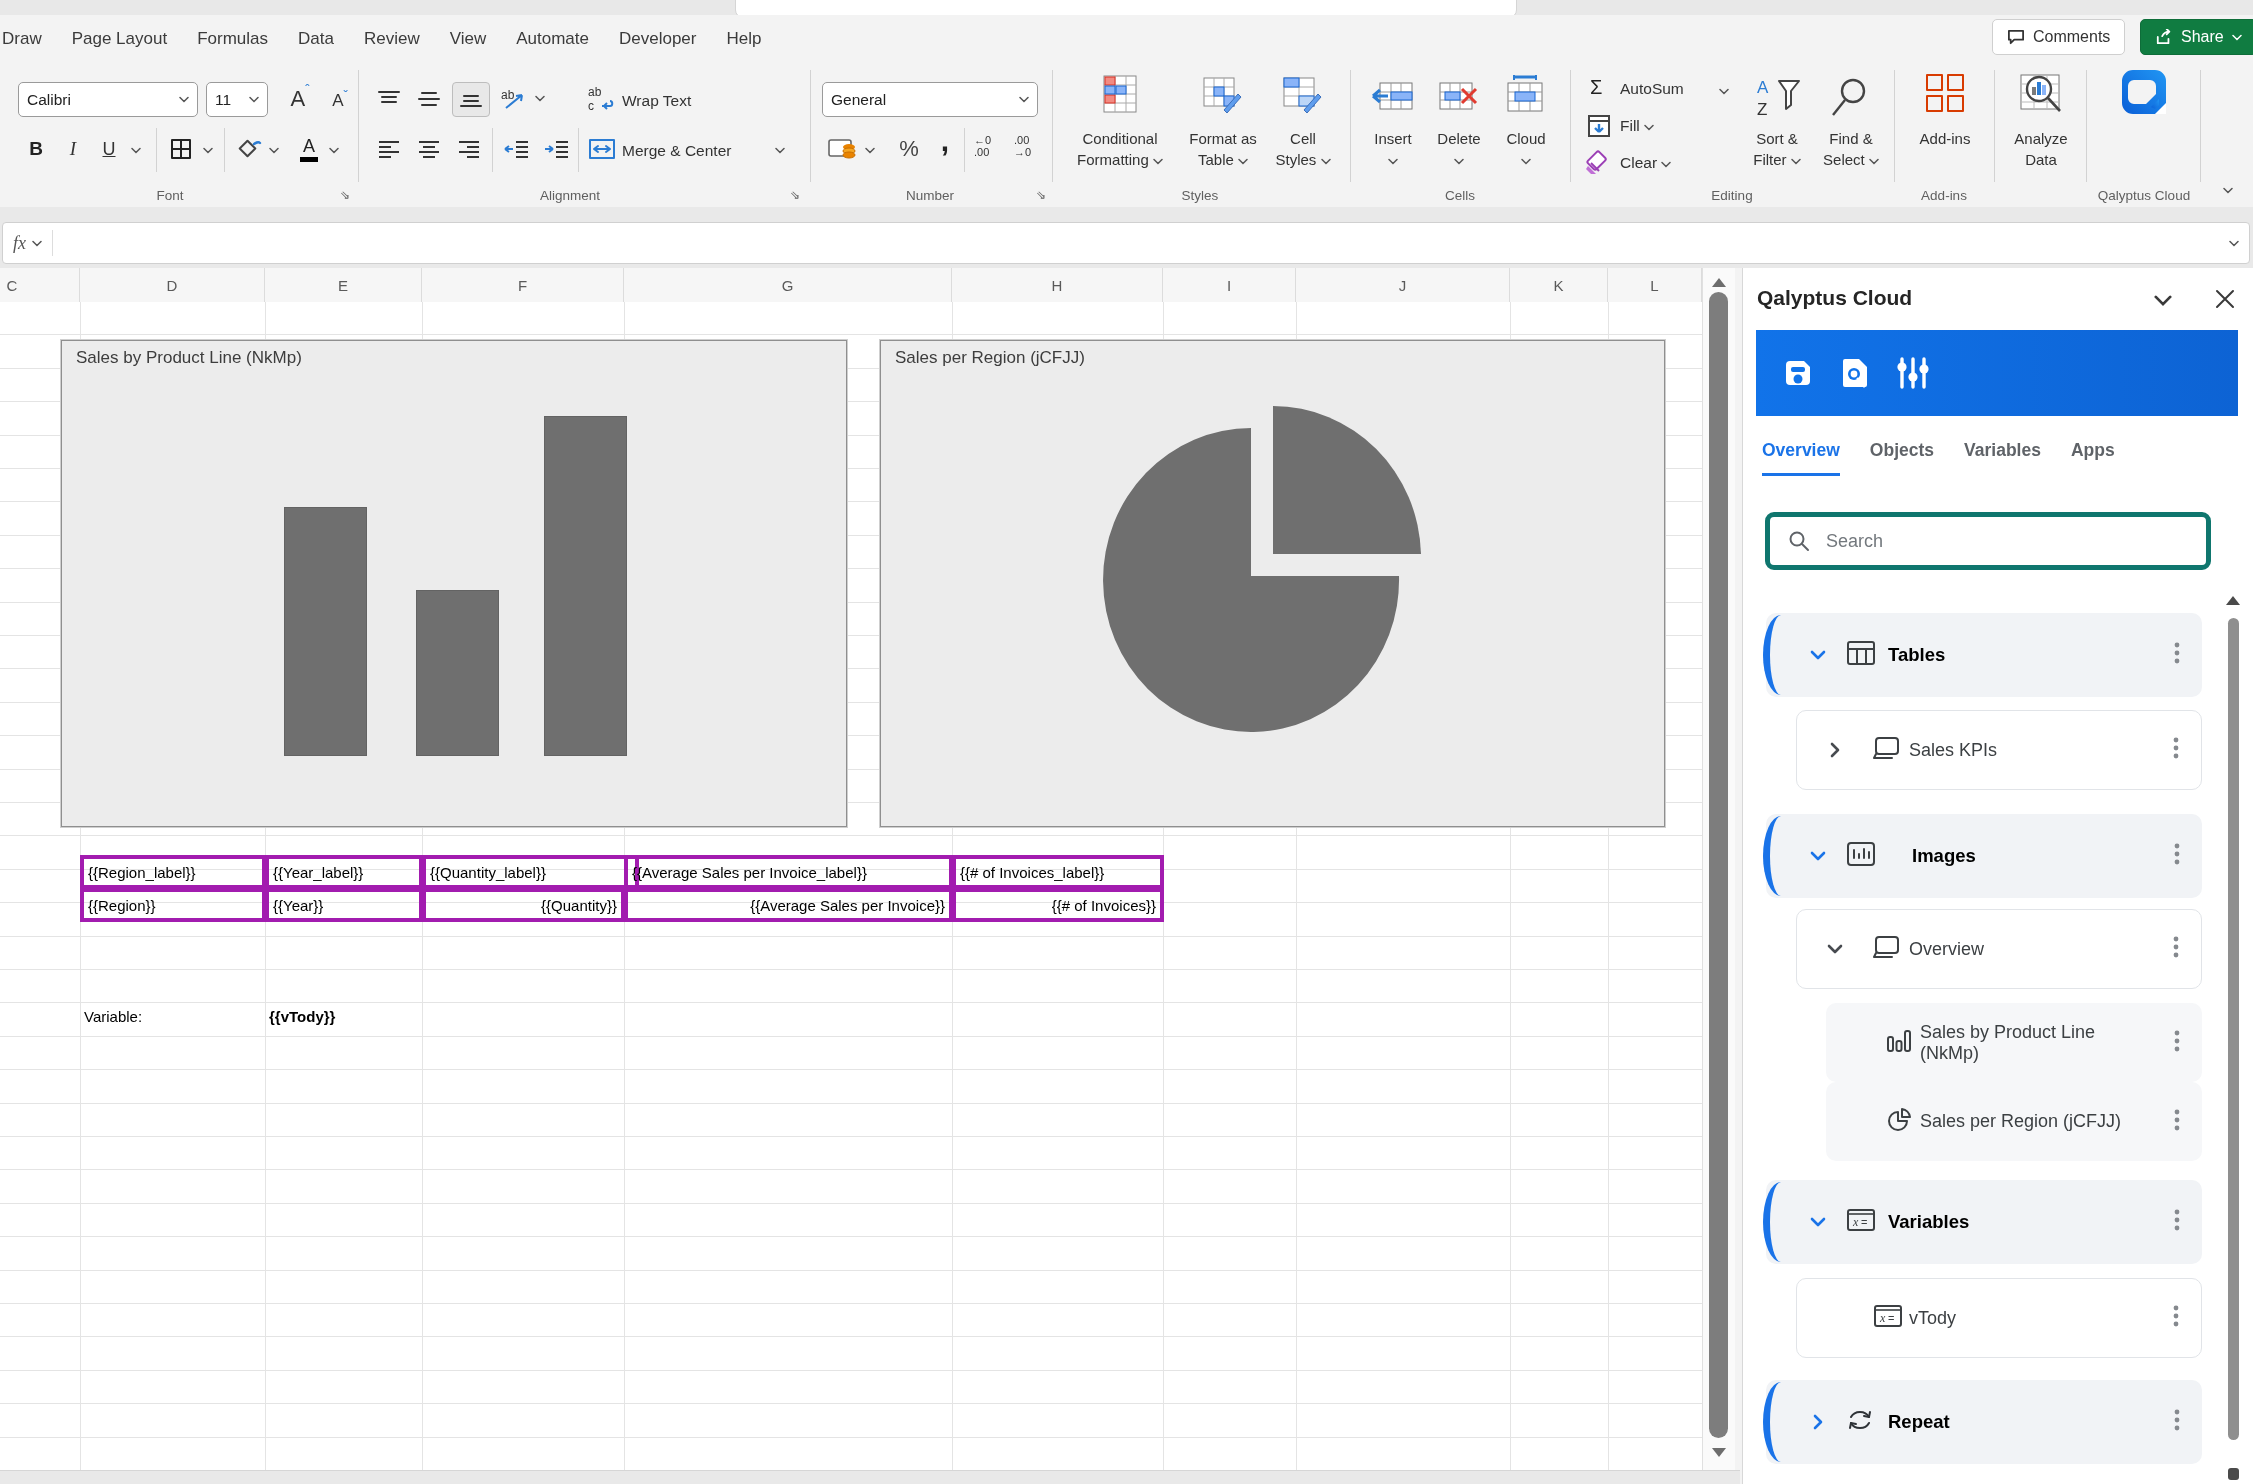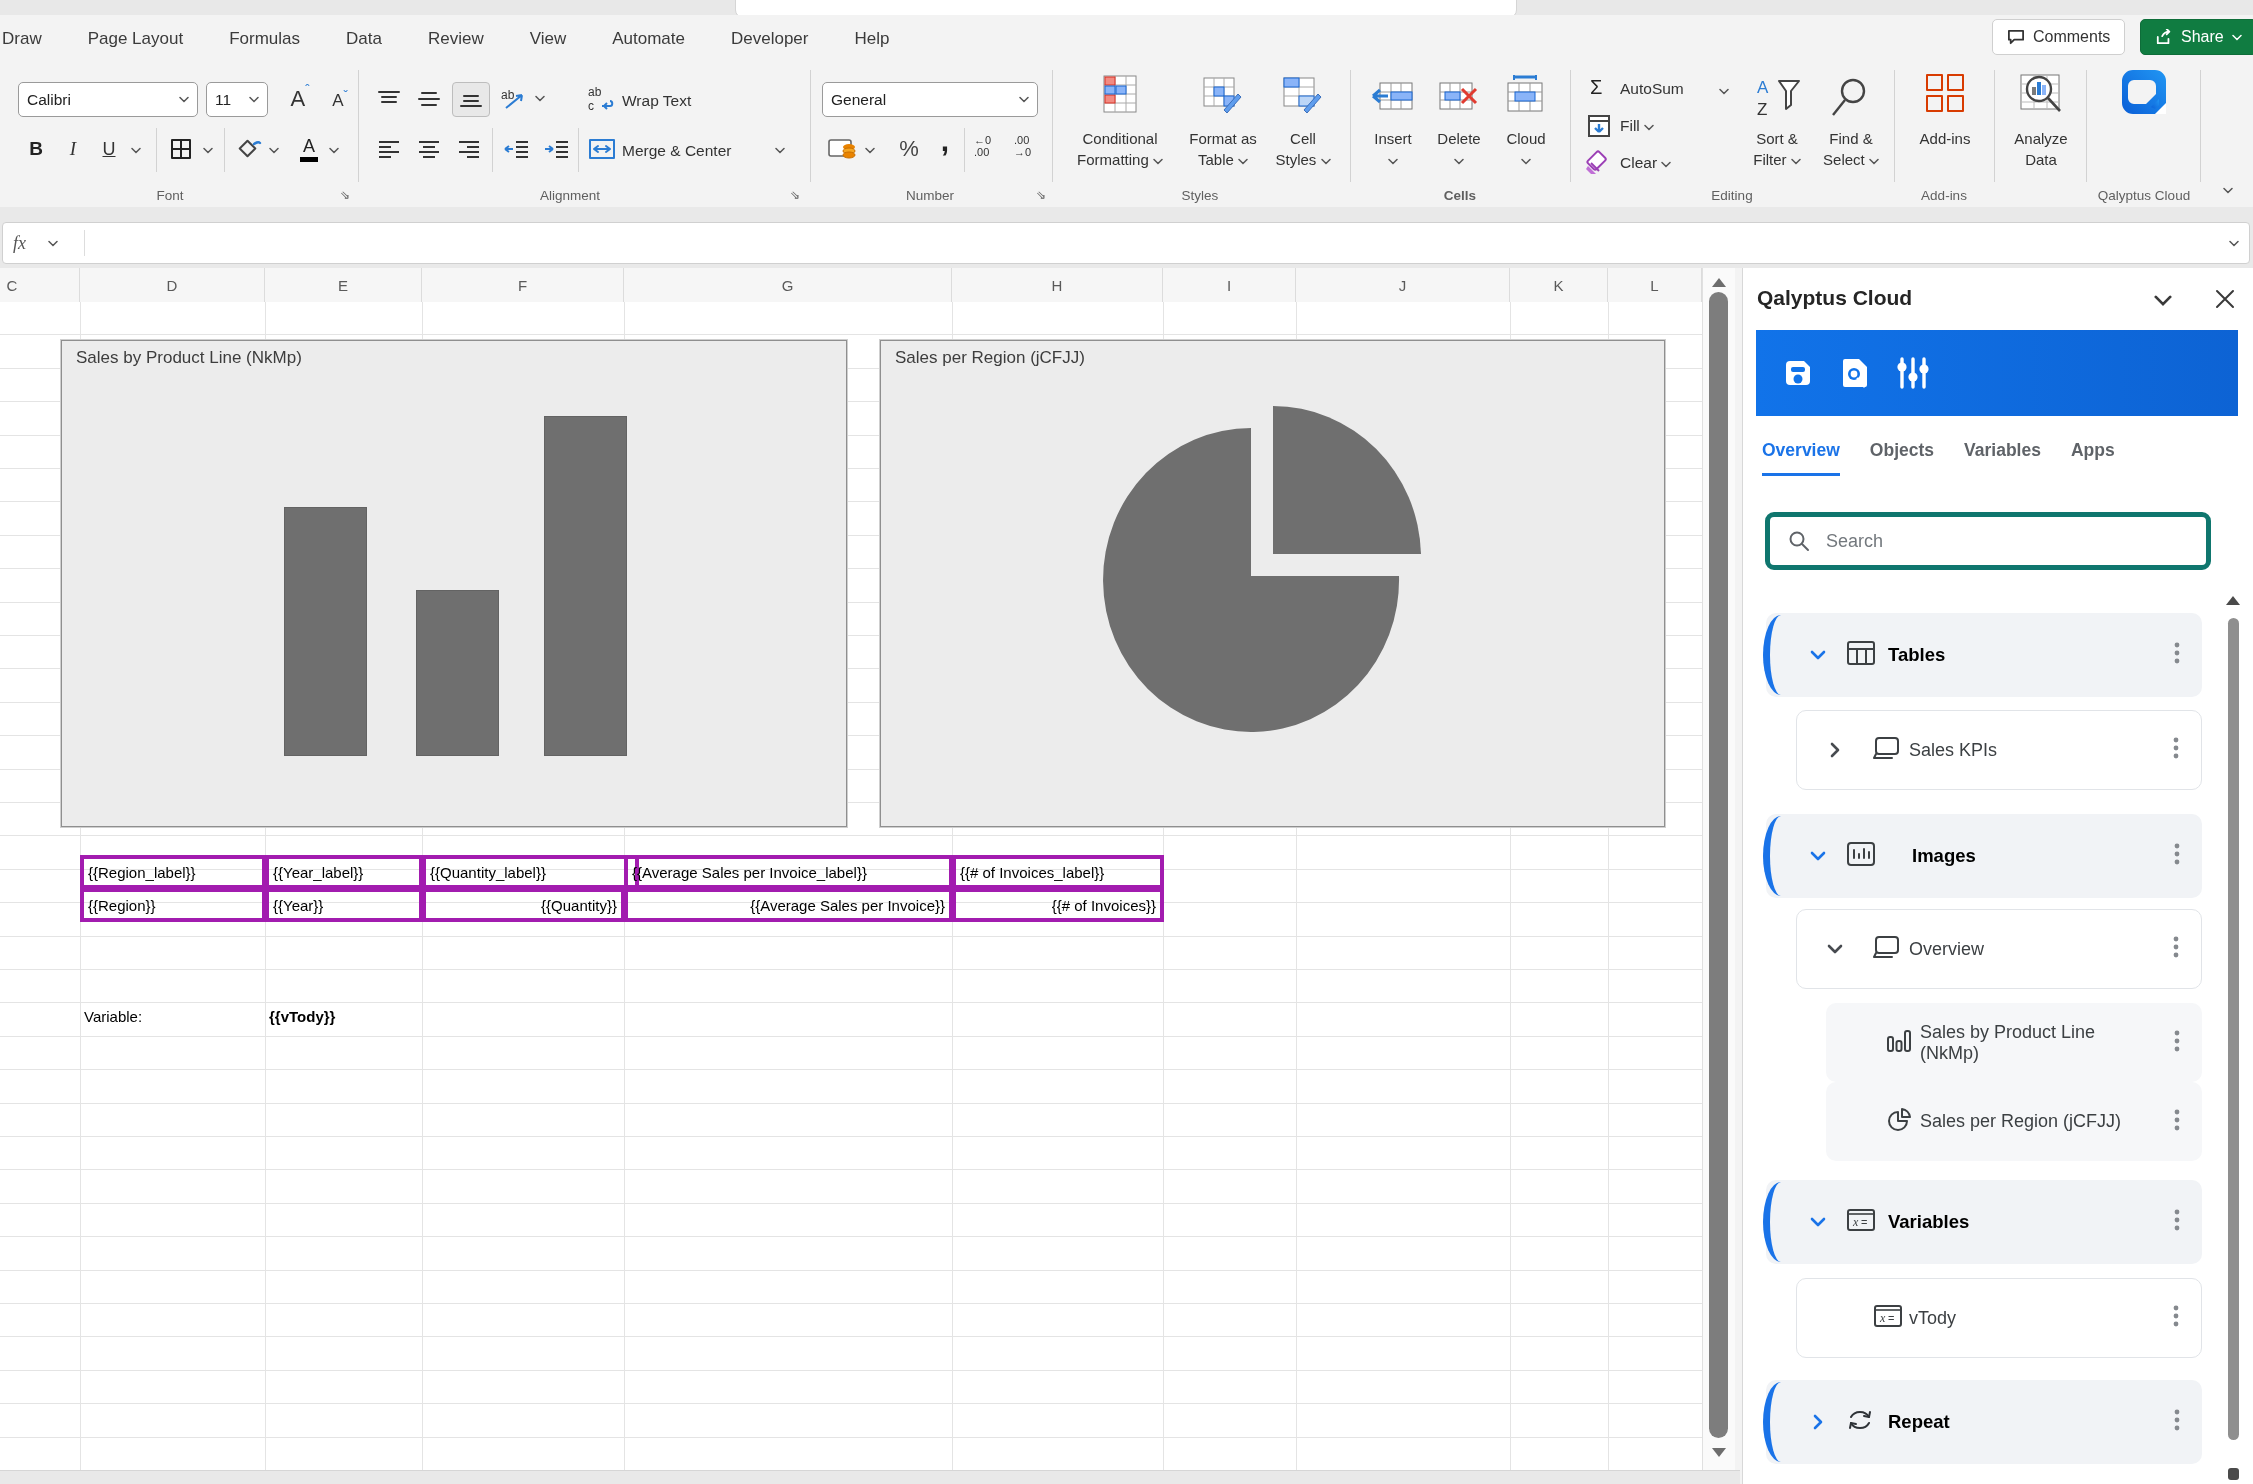--- a/index.html
+++ b/index.html
@@ -1,18 +1,18 @@
 <!DOCTYPE html>
 <html><head>
 <meta charset="utf-8">
 <style>
   html,body{margin:0;padding:0;}
   body{width:2253px;height:1484px;position:relative;overflow:hidden;
        font-family:"Liberation Sans",sans-serif;background:#f3f3f3;color:#333;}
-  .abs{position:absolute;gap:16px;}
+  .abs{position:absolute;}
   
   #titlebar{left:0;top:0;width:2253px;height:15px;background:#e8e8e8;}
   #topsearch{left:735px;top:-14px;width:780px;height:30px;background:#fff;border:1px solid #d5d5d5;border-radius:8px;}
   #menubar{left:0;top:15px;width:2253px;height:47px;display:flex;align-items:center;background:#f3f3f3;}
   .mtab{padding:0 15px;font-size:17px;color:#3b3b3b;white-space:nowrap;cursor:default;}
   .pillbtn{display:flex;align-items:center;gap:8px;font-size:16px;border-radius:5px;height:36px;padding:0 14px;box-sizing:border-box;}
   #comments-btn{left:1992px;top:19px;background:#fff;border:1px solid #cfcfcf;color:#333;}
   #share-btn{left:2140px;top:19px;background:#107c41;color:#fff;border:1px solid #0e6d39;}
   
   #ribbon{left:0;top:62px;width:2253px;height:145px;background:#f3f3f3;border-bottom:1px solid #d8d8d8;}
@@ -360,21 +360,21 @@
           <path d="M12 3h22" stroke="#2b7cd3" stroke-width="3"></path>
           <path d="M12 1v5m22-5v5" stroke="#2b7cd3" stroke-width="2"></path>
           <rect x="6" y="9" width="34" height="28" fill="#fff" stroke="#777"></rect>
           <path d="M6 18h34M6 27h34M17 9v28M28 9v28" stroke="#999"></path>
           <rect x="13" y="18" width="20" height="9" fill="#8ab4f8" stroke="#1967d2"></rect>
         </svg></i>
     </div>
   <div class="rbig" style="left:1500px;top:66px;width:52px;"><span>Cloud</span><br><i class="cv chevgray"><svg width="10" height="7" viewBox="0 0 10 7">
           <path d="M1 1.5l4 4 4-4" fill="none" stroke="currentColor" stroke-width="1.5" stroke-linecap="round"></path>
         </svg></i></div>
-  <div class="glabel" style="left:1400px;width:120px;font-weight:bold;">Cells</div>
+  <div class="glabel" style="left:1400px;width:120px;">Cells</div>
   <div class="rdiv" style="left:1570px;"></div>
 
   <div class="abs" style="left:1590px;top:14px;font-size:20px;color:#222;"><span>Σ</span></div>
   <div class="abs rtxt" style="left:1620px;top:18px;"><span>AutoSum</span></div>
   <div class="iconbtn" style="left:1716px;top:20px;width:16px;height:18px;">
       <i class="cv chevgray"><svg width="10" height="7" viewBox="0 0 10 7">
           <path d="M1 1.5l4 4 4-4" fill="none" stroke="currentColor" stroke-width="1.5" stroke-linecap="round"></path>
         </svg></i>
     </div>
   <div class="iconbtn" style="left:1586px;top:52px;width:26px;height:24px;">

